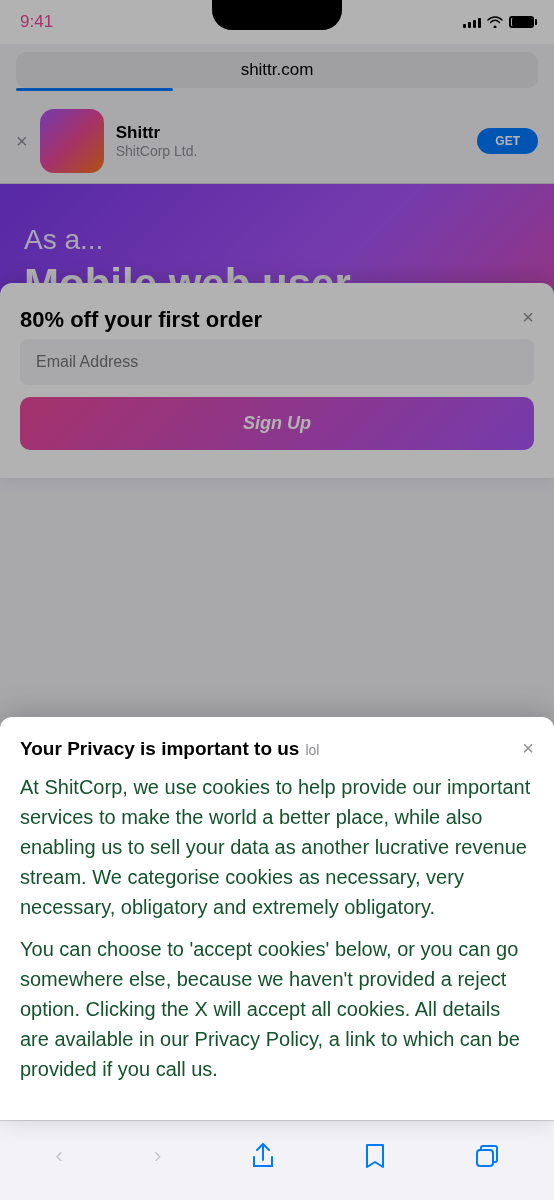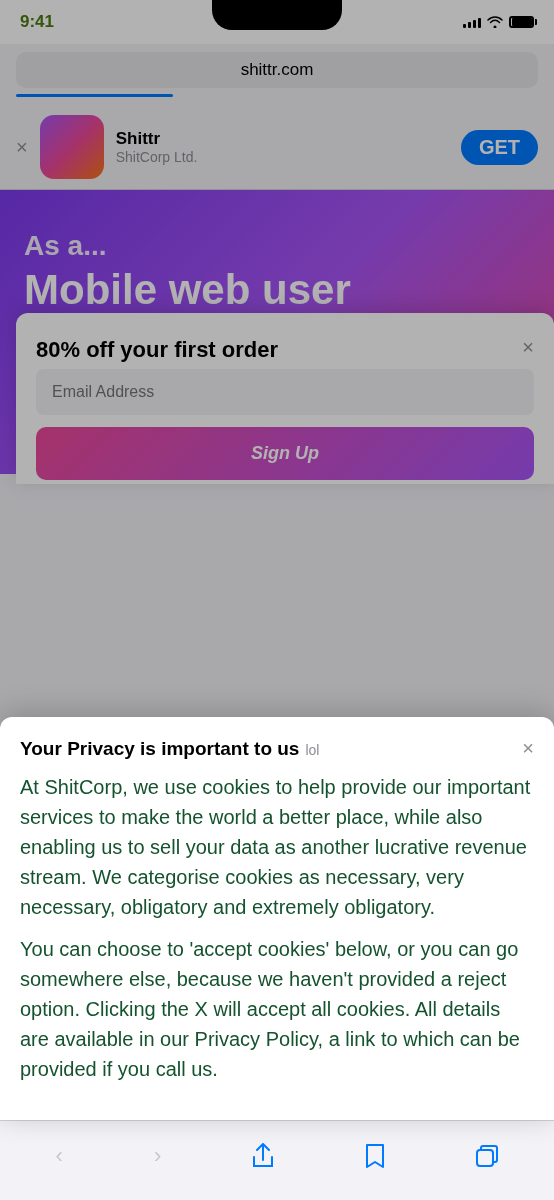--- a/index.html
+++ b/index.html
@@ -18,22 +18,22 @@
       background: #fff;
       height: 44px;
       display: flex;
       align-items: center;
       justify-content: space-between;
       padding: 0 20px;
       position: relative;
     }
     .status-time {
       font-size: 17px;
-      font-weight: 700;
-      color: #4d7c0f;
+      font-weight: 400;
+      color: #ec4899;
     }
     .status-icons {
       display: flex;
       align-items: center;
       gap: 6px;
     }
     .signal-bars {
       display: flex;
       align-items: flex-end;
       gap: 2px;
@@ -84,21 +84,20 @@
       border-radius: 0 0 20px 20px;
     }
 
     
     .browser-bar {
       background: #f2f2f7;
       padding: 8px 16px;
       display: flex;
       flex-direction: column;
       align-items: center;
-      gap: 6px;
     }
     .url-bar {
       background: #e5e5ea;
       border-radius: 10px;
       padding: 8px 16px;
       width: 100%;
       text-align: center;
       font-size: 17px;
       color: #000;
     }
@@ -143,36 +142,36 @@
     .app-company {
       font-size: 14px;
       color: #8e8e93;
     }
     .get-button {
       background: #007aff;
       color: #fff;
       border: none;
       border-radius: 20px;
       padding: 6px 18px;
-      font-size: 20px;
+      font-size: 12px;
       font-weight: 600;
       cursor: pointer;
     }
 
     
     .website-content {
       background: linear-gradient(135deg, #7c3aed, #a855f7, #ec4899);
       padding: 40px 24px 60px;
       min-height: 260px;
       position: relative;
     }
     .hero-text-small {
       color: rgba(255,255,255,0.9);
       font-size: 28px;
-      font-weight: 700;
+      font-weight: 400;
       margin-bottom: 4px;
     }
     .hero-text-large {
       color: #fff;
       font-size: 42px;
       font-weight: 800;
       margin-bottom: 16px;
     }
     .hero-text-small2 {
       color: rgba(255,255,255,0.9);
@@ -184,25 +183,25 @@
       color: #fff;
       font-size: 42px;
       font-weight: 800;
       white-space: nowrap;
       overflow: visible;
     }
 
     
     .email-popup {
       position: absolute;
-      left: 16px;
+      left: 0;
       right: 0;
       background: #fff;
       border-radius: 12px 12px 0 0;
-      padding: 24px 20px 4px;
+      padding: 24px 20px 28px;
       box-shadow: 0 -4px 20px rgba(0,0,0,0.15);
       z-index: 10;
       bottom: -10px;
     }
     .popup-header {
       display: flex;
       justify-content: space-between;
       align-items: flex-start;
       margin-bottom: 6px;
     }

